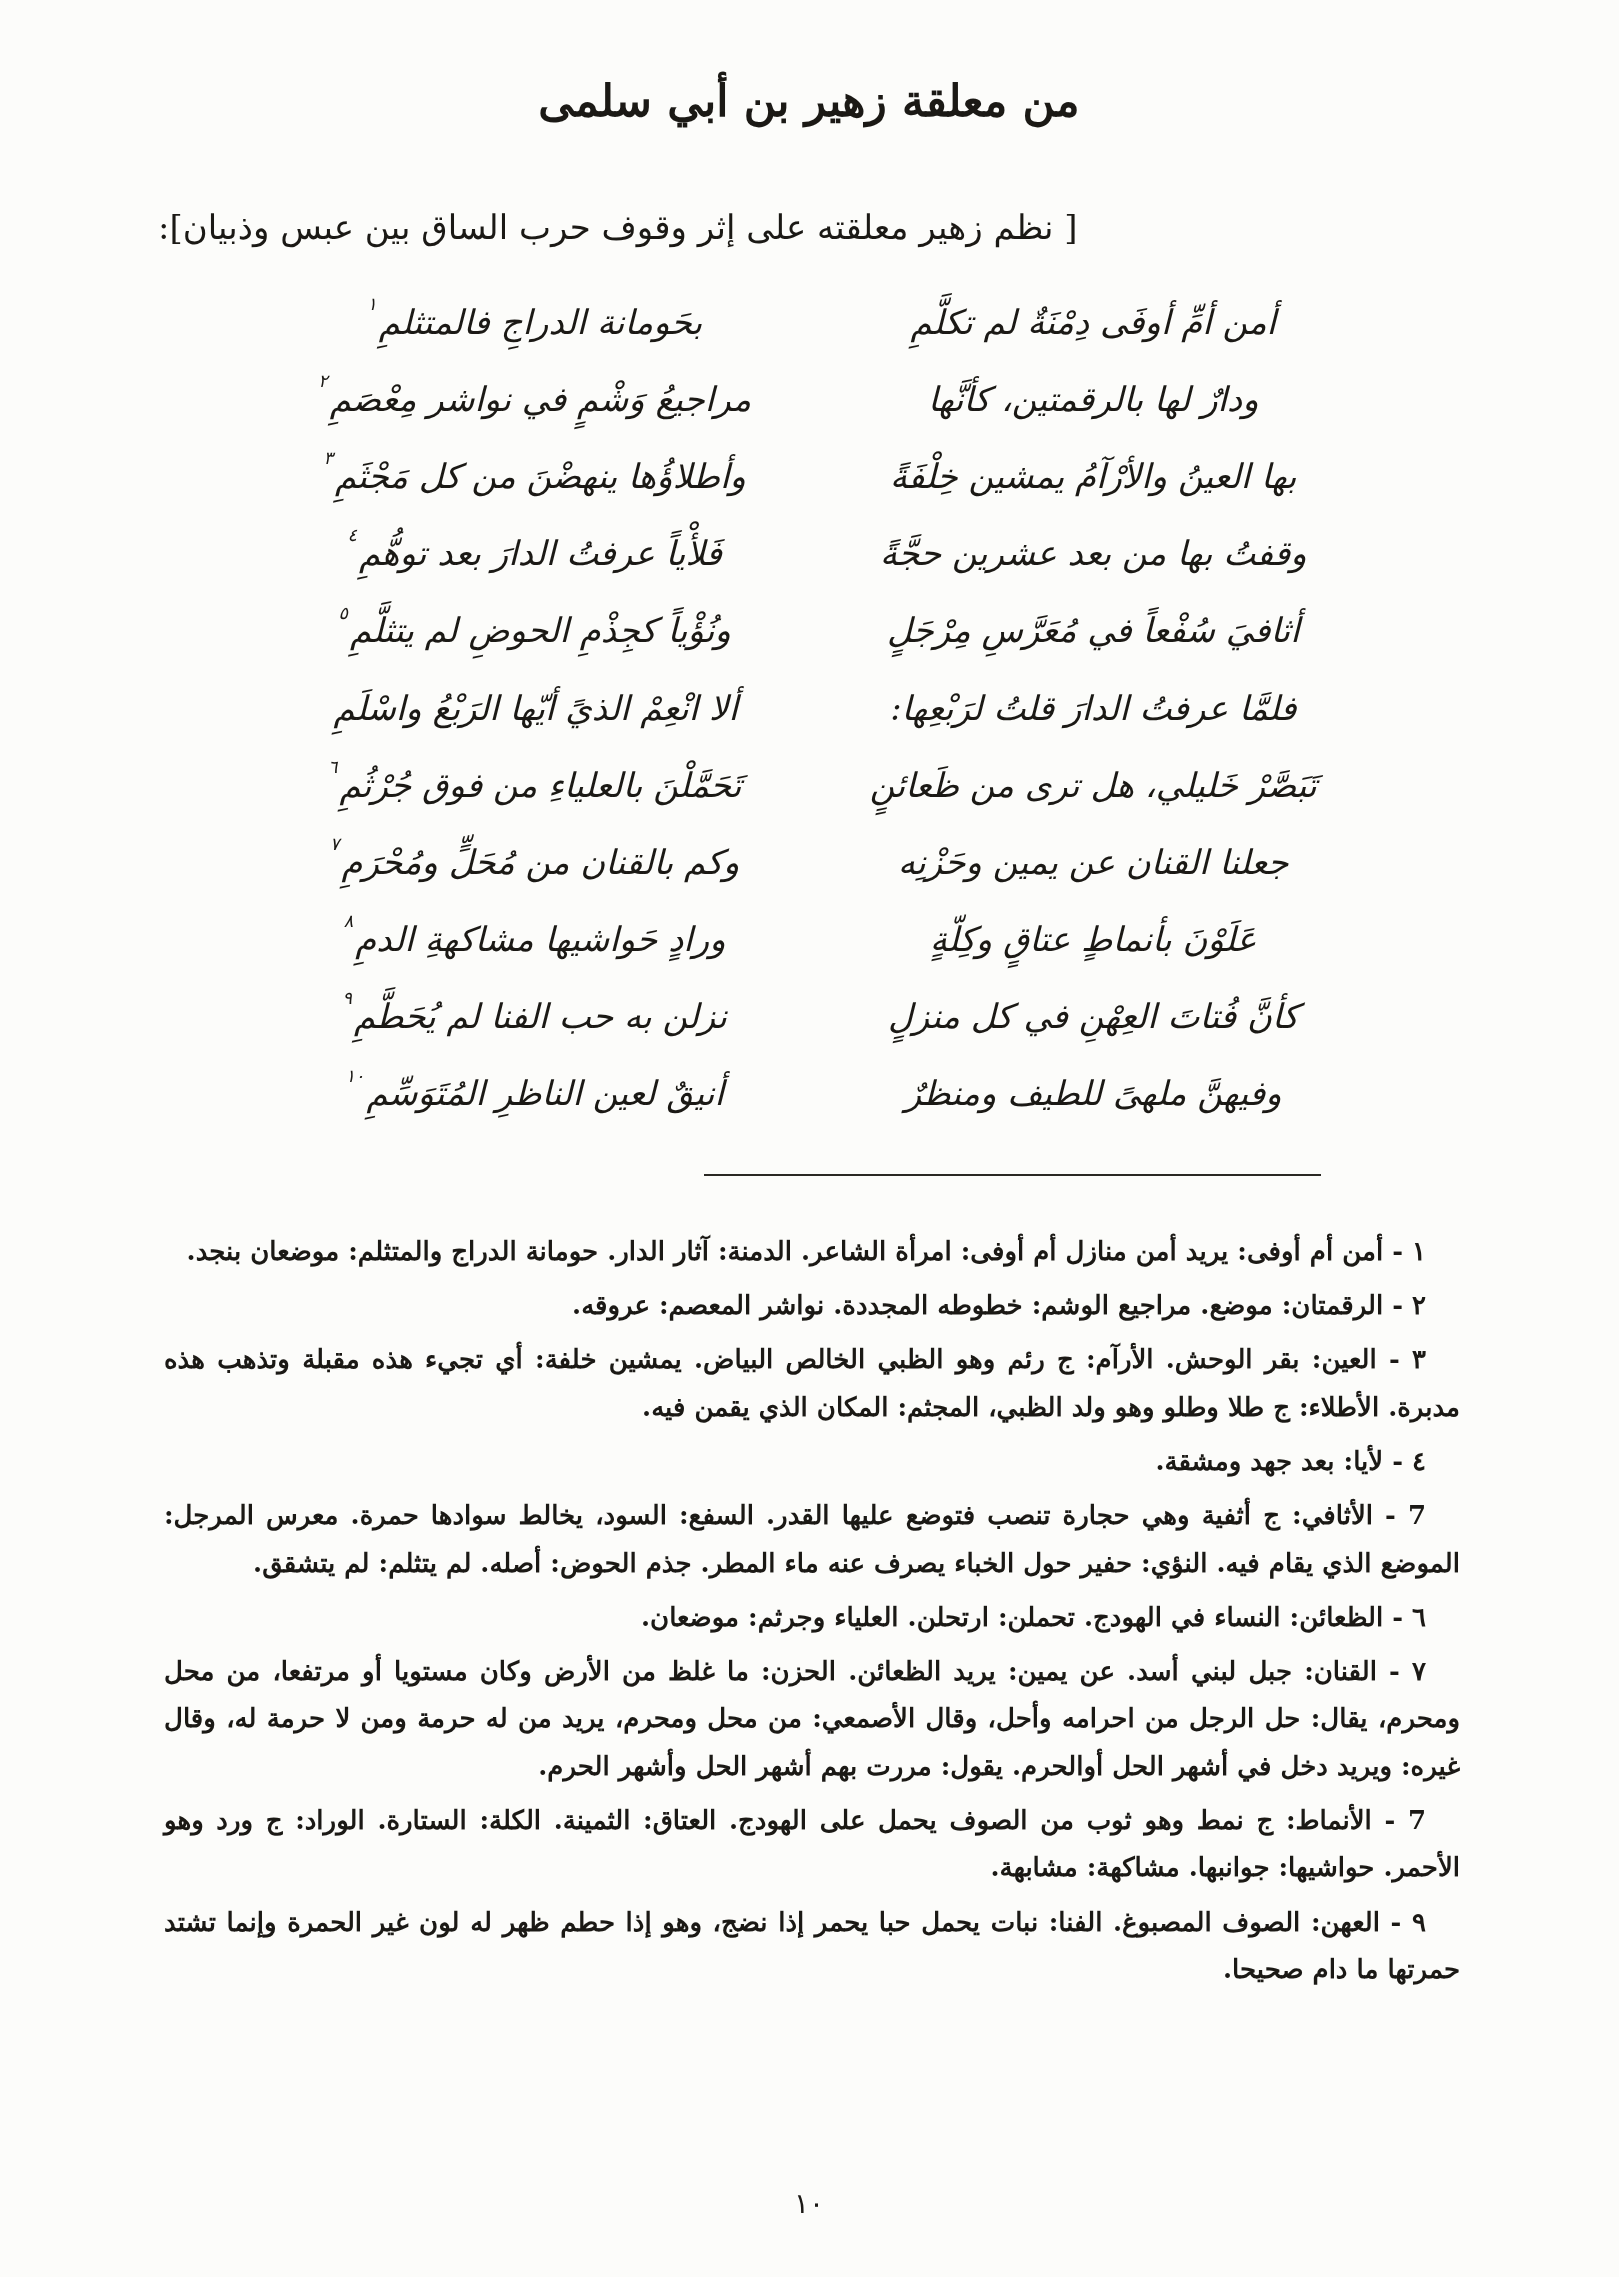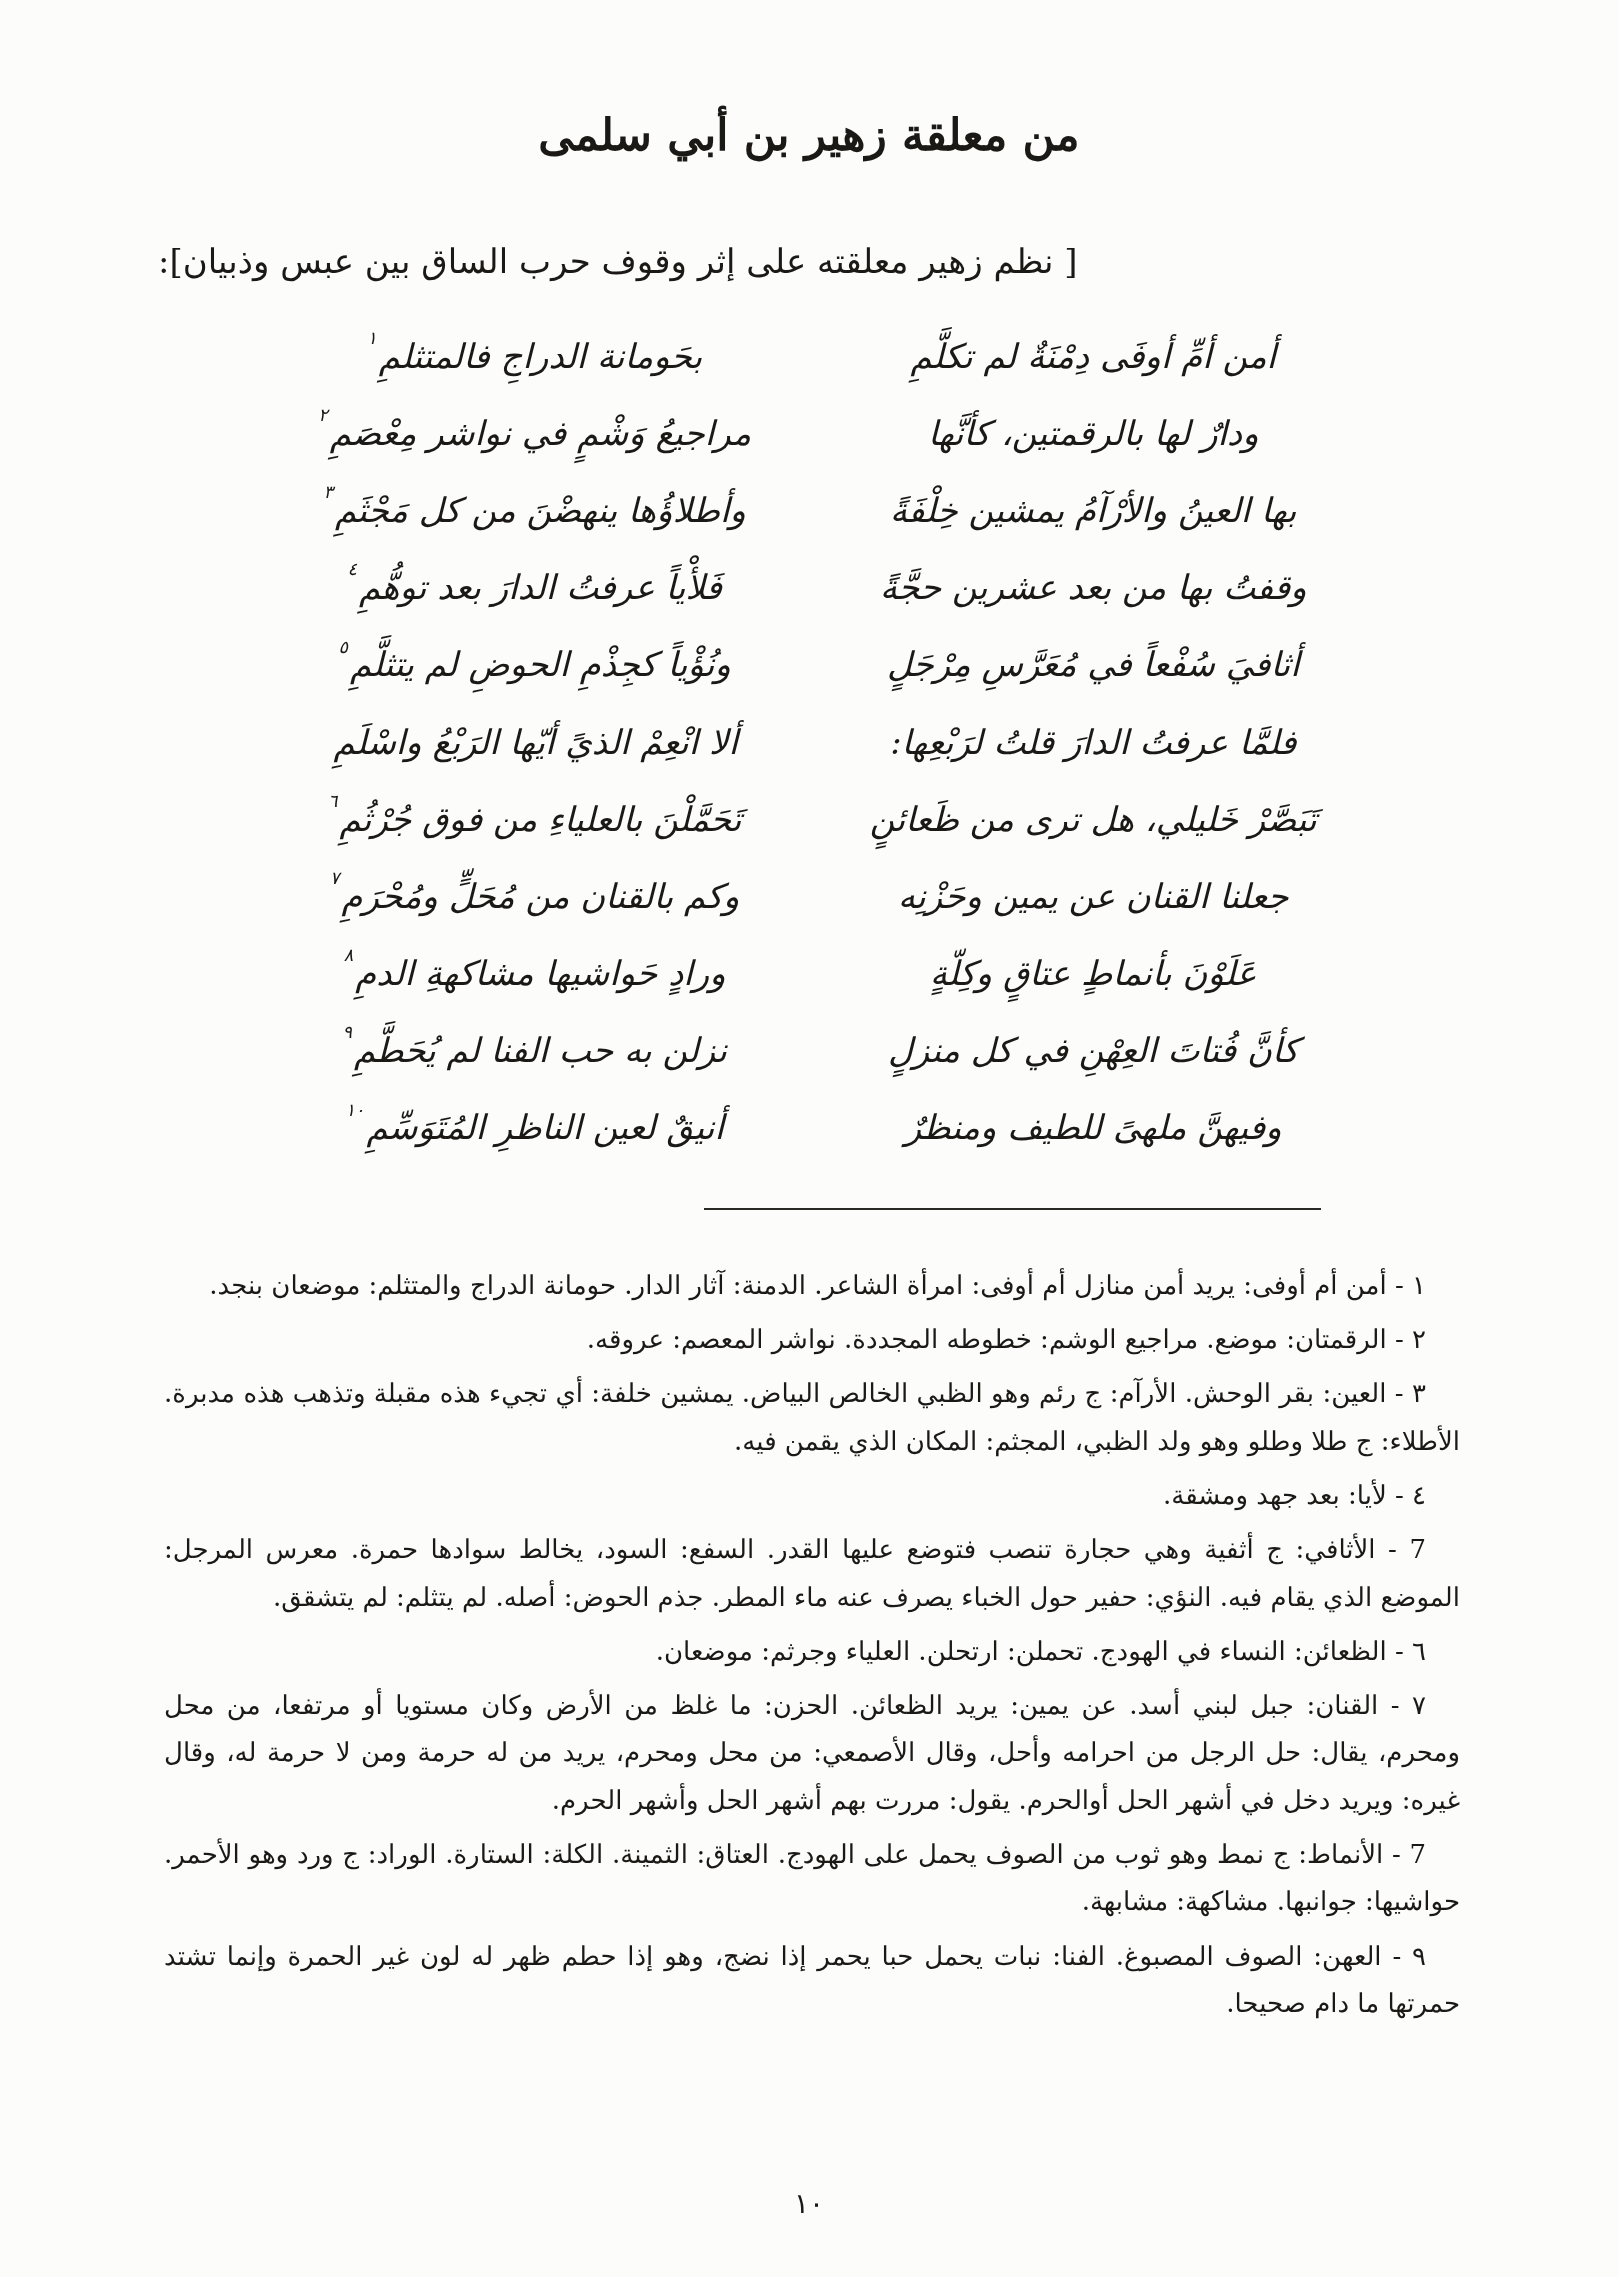--- a/index.html
+++ b/index.html
@@ -7,21 +7,21 @@
     padding: 0;
     background: #e9e9e6;
   }
   .page {
     position: relative;
     width: 1620px;
     height: 2278px;
     margin: 0 auto;
     background: #fcfcfa;
     box-sizing: border-box;
-    padding: 109px 159px 40px 159px;
+    padding: 75px 159px 40px 159px;
     direction: rtl;
     font-family: "DejaVu Serif", "Liberation Serif", serif;
     color: #1b1915;
     overflow: hidden;
   }
   .page-title {
     font-size: 44px;
     font-weight: bold;
     text-align: center;
     margin: 0 0 78px 0;
@@ -64,20 +64,21 @@
     margin: 58px 139px 52px auto;
   }
   .footnotes {
     font-size: 26px;
     line-height: 1.82;
     text-align: justify;
   }
   .footnote {
     margin: 0 0 7px 6px;
     text-indent: 34px;
+    font-weight: bold;
   }
   .page-number {
     position: absolute;
     bottom: 58px;
     left: 0;
     right: 0;
     text-align: center;
     font-size: 28px;
   }
 </style>

